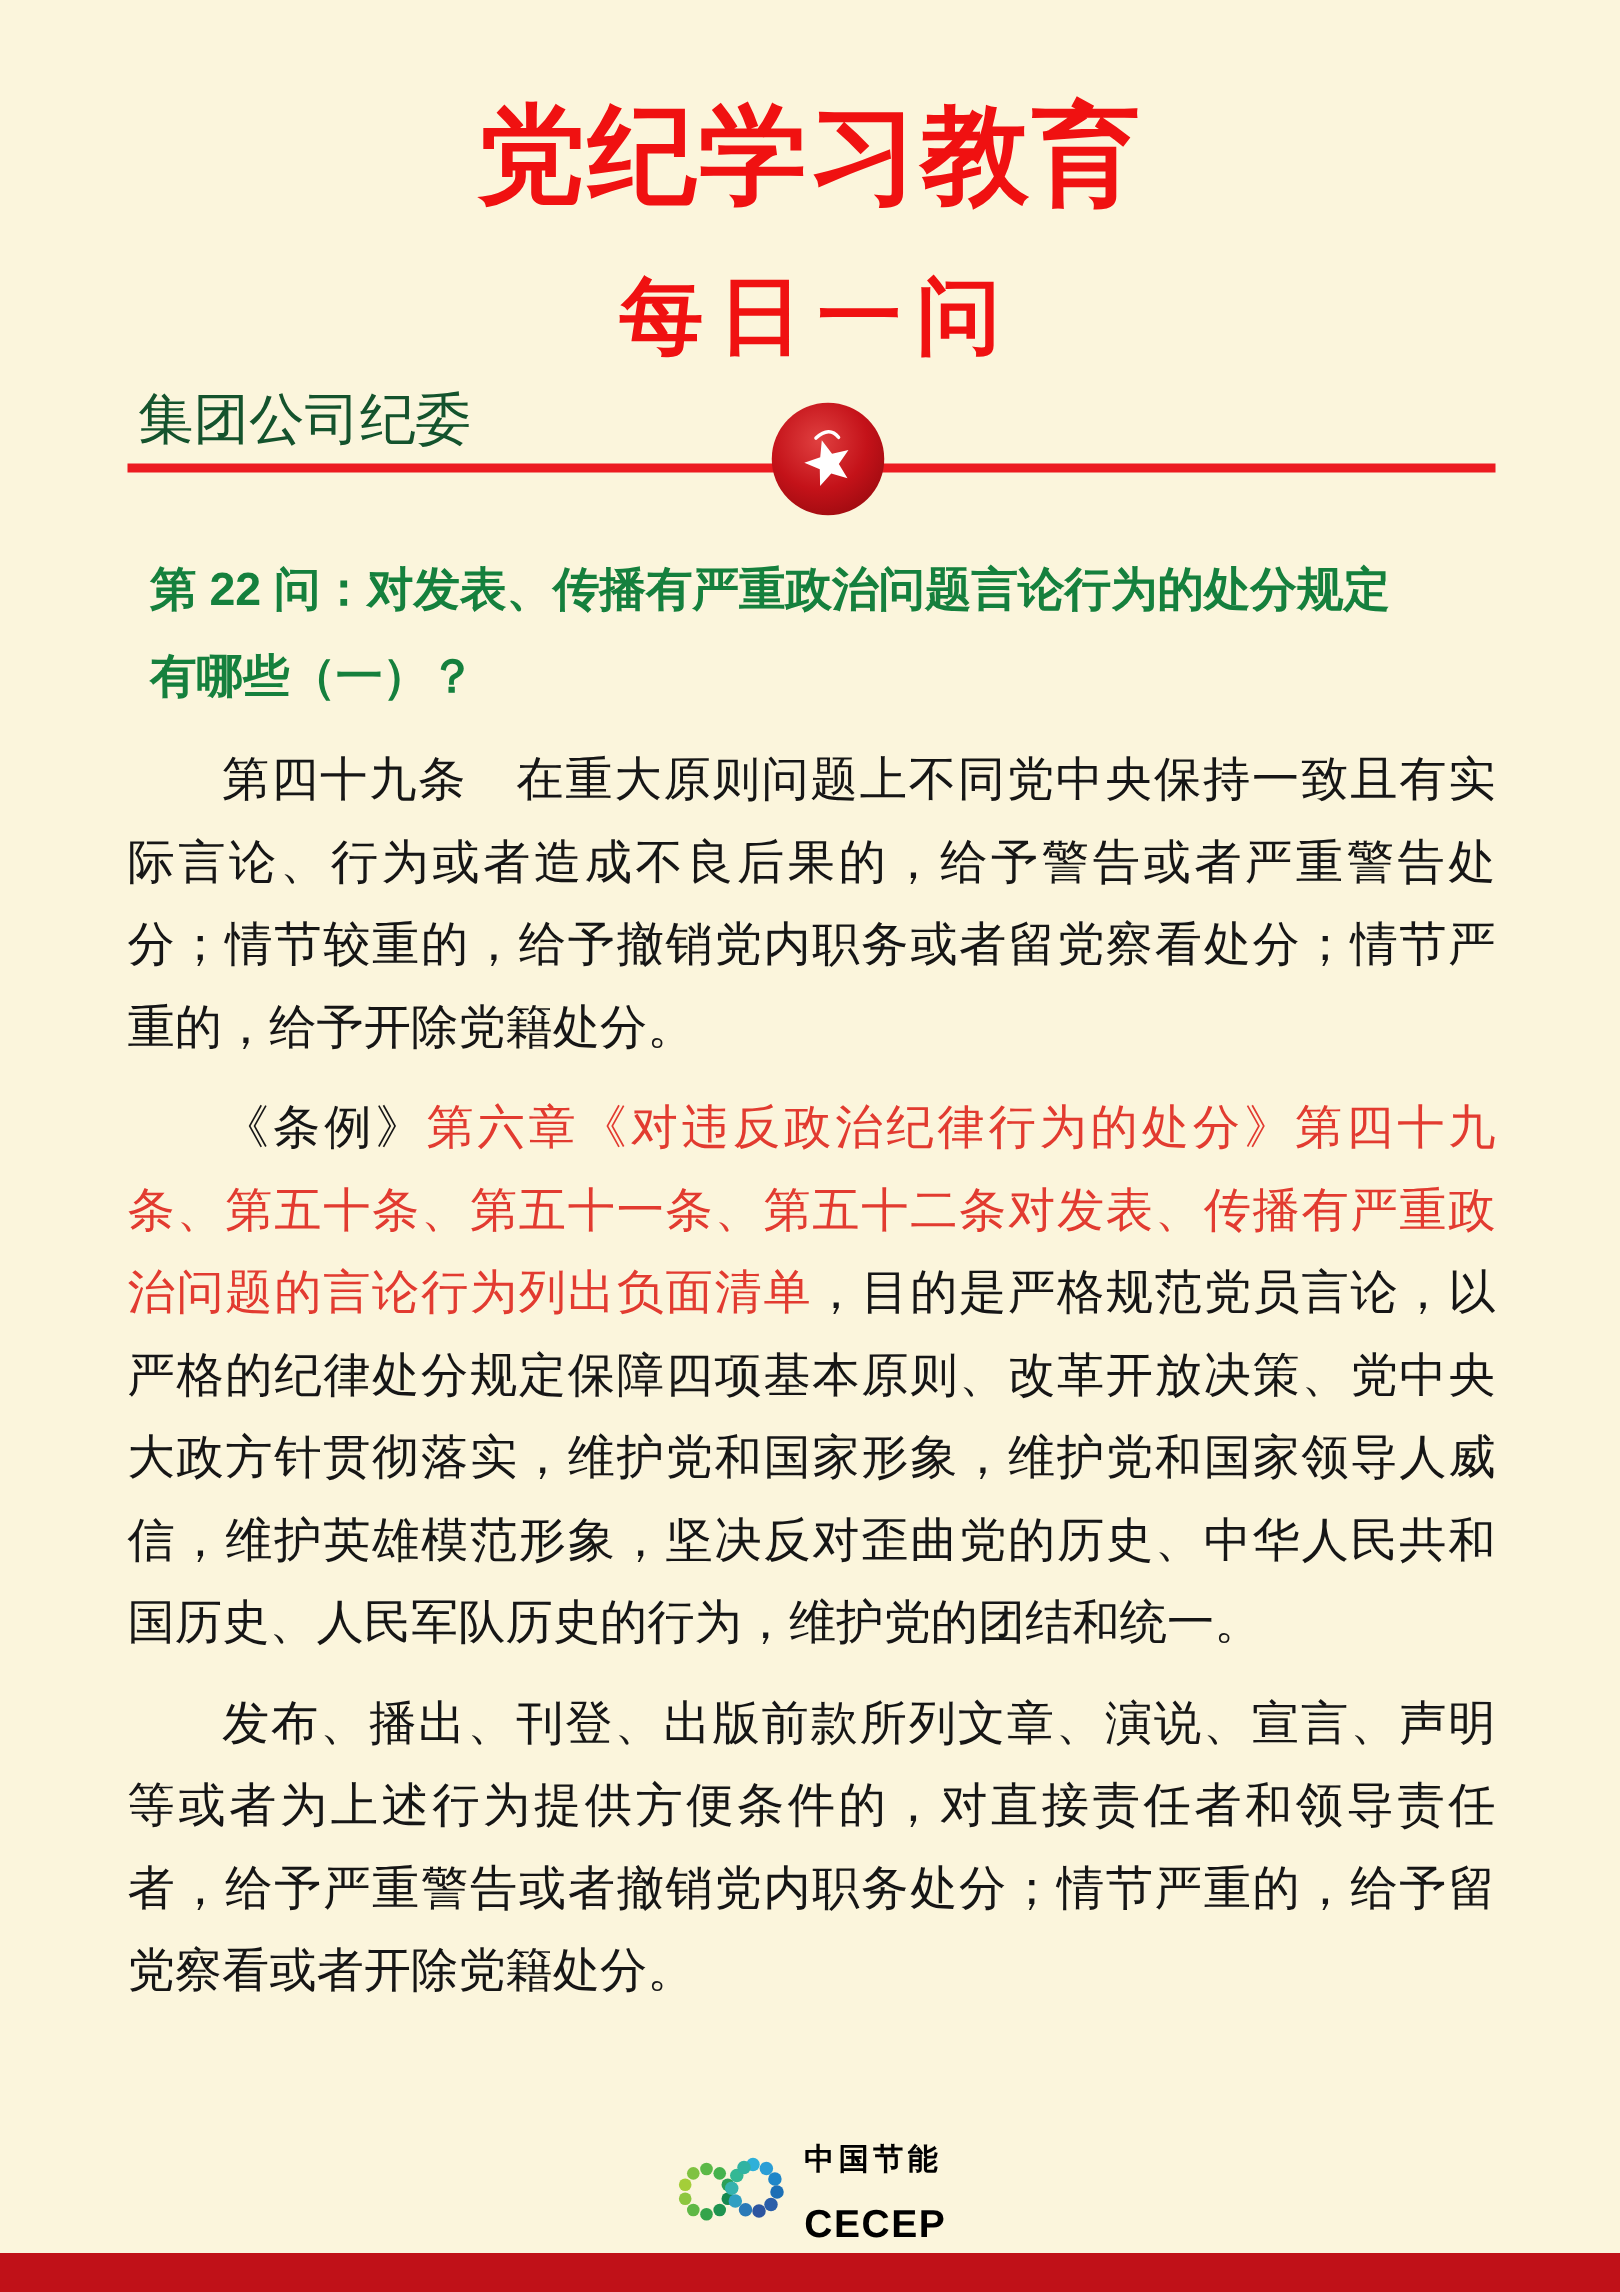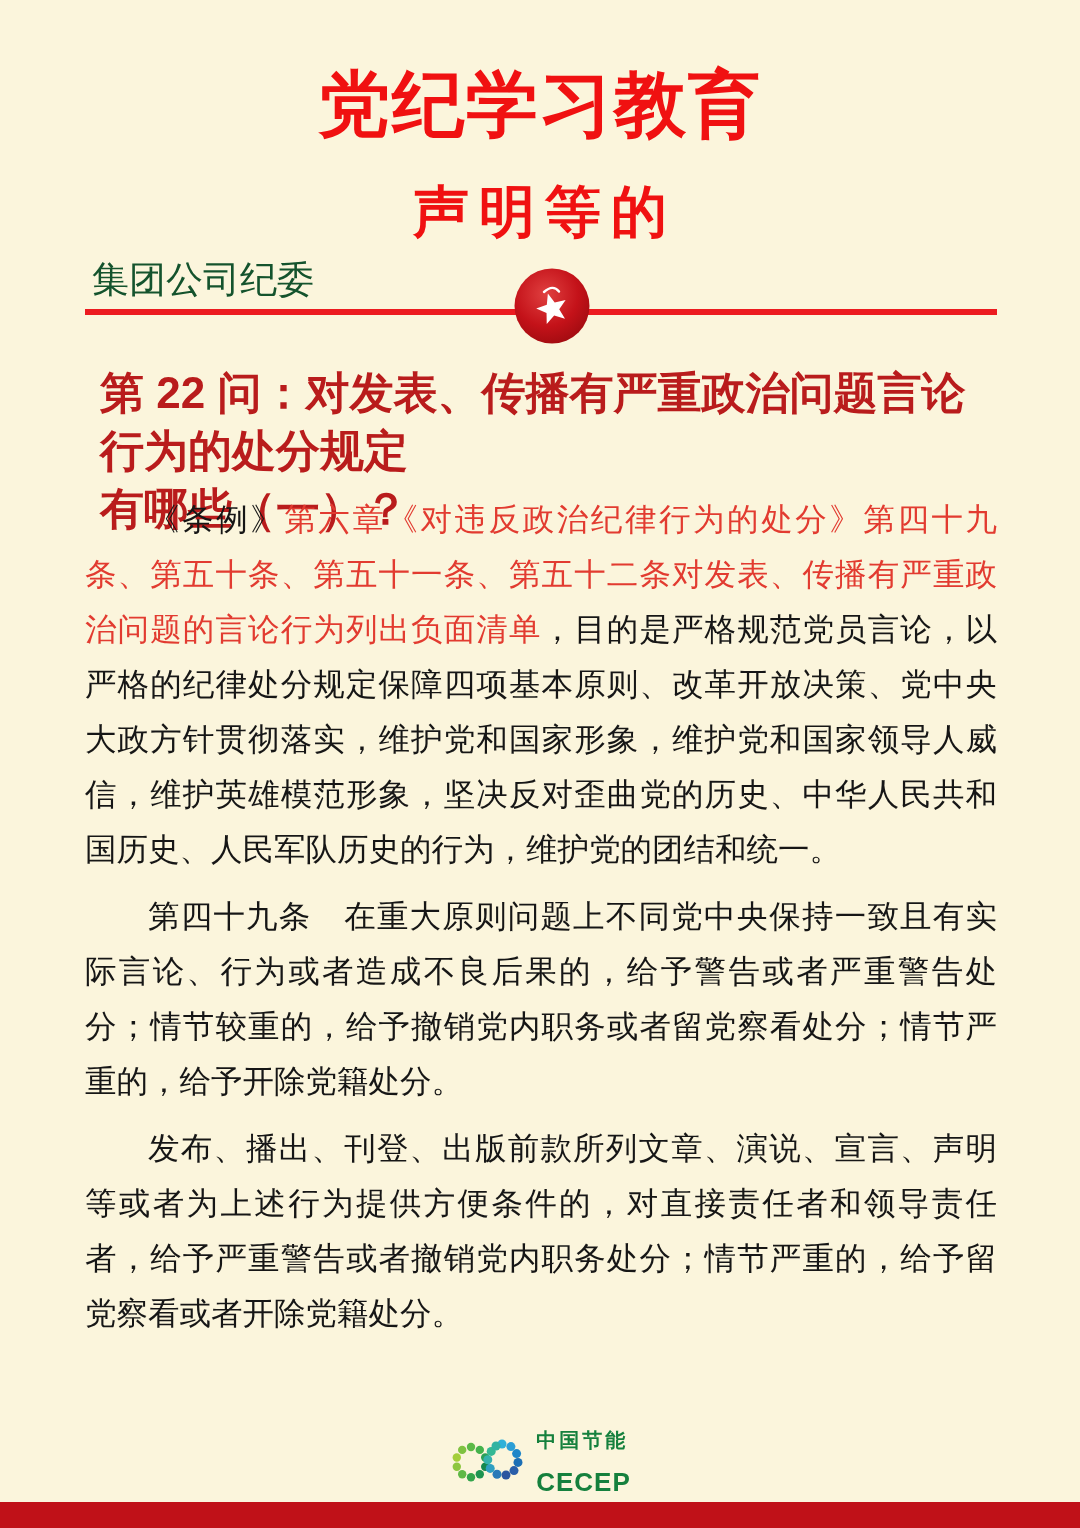--- a/index.html
+++ b/index.html
@@ -41,59 +41,59 @@
     position:absolute;top:309px;left:85px;width:912px;height:6px;
     background:#EC1B20;
   }
   .badge{
     position:absolute;top:268px;left:514px;width:76px;height:76px;
   }
   .question{
     position:absolute;top:364px;left:100px;width:900px;
     font-family:"Liberation Sans",sans-serif;
     font-weight:bold;
-    font-size:44px;line-height:58px;
-    color:#b91c1c;
+    font-size:31px;line-height:58px;
+    color:#15803d;
   }
   .question .q-prefix{font-weight:900;}
   .question .q-line{display:block;}
   .body-text{
     position:absolute;top:492px;left:85px;width:912px;
     font-size:31.5px;line-height:55px;
     color:#161616;
     text-align:justify;
   }
   .body-text p{margin:0;text-indent:2em;}
   .body-text p + p{margin-top:12px;}
   .seg-red{color:#E23B30;}
   .footer-logo{
     position:absolute;top:1430px;left:0;width:100%;
     display:flex;justify-content:center;align-items:center;gap:9px;
   }
   .logo-text{
     display:flex;flex-direction:column;justify-content:flex-start;
-    color:#15803d;
+    color:#000000;
     font-family:"Liberation Sans",sans-serif;
     font-weight:bold;line-height:1;
   }
   .logo-cn{font-size:20px;letter-spacing:3px;}
   .logo-en{font-size:26px;letter-spacing:1px;margin-top:19px;}
   .bottom-bar{
     position:absolute;top:1502px;left:0;width:100%;height:26px;
     background:#C01118;
   }
 </style>
 </head>
 <body>
 
 <div class="page">
 
   <div class="main-title">党纪学习教育</div>
 
-  <div class="subtitle">声明等的</div>
+  <div class="subtitle">每日一问</div>
 
   <div class="header-row">
     <span>集团公司纪委</span>
   </div>
 
   <div class="rule"></div>
 
   <div class="badge">
     <span>
       <svg width="76" height="76" viewBox="0 0 76 76">
@@ -112,22 +112,22 @@
       </svg>
     </span>
   </div>
 
   <div class="question">
     <span class="q-line"><span class="q-prefix">第 22 问：</span><span>对发表、传播有严重政治问题言论行为的处分规定</span></span>
     <span class="q-line">有哪些（一）？</span>
   </div>
 
   <div class="body-text">
+    <p><span>第四十九条　在重大原则问题上不同党中央保持一致且有实际言论、行为或者造成不良后果的，给予警告或者严重警告处分；情节较重的，给予撤销党内职务或者留党察看处分；情节严重的，给予开除党籍处分。</span></p>
     <p><span>《条例》</span><span class="seg-red">第六章《对违反政治纪律行为的处分》第四十九条、第五十条、第五十一条、第五十二条对发表、传播有严重政治问题的言论行为列出负面清单</span><span>，目的是严格规范党员言论，以严格的纪律处分规定保障四项基本原则、改革开放决策、党中央大政方针贯彻落实，维护党和国家形象，维护党和国家领导人威信，维护英雄模范形象，坚决反对歪曲党的历史、中华人民共和国历史、人民军队历史的行为，维护党的团结和统一。</span></p>
-    <p><span>第四十九条　在重大原则问题上不同党中央保持一致且有实际言论、行为或者造成不良后果的，给予警告或者严重警告处分；情节较重的，给予撤销党内职务或者留党察看处分；情节严重的，给予开除党籍处分。</span></p>
     <p><span>发布、播出、刊登、出版前款所列文章、演说、宣言、声明等或者为上述行为提供方便条件的，对直接责任者和领导责任者，给予严重警告或者撤销党内职务处分；情节严重的，给予留党察看或者开除党籍处分。</span></p>
   </div>
 
   <div class="footer-logo">
     <span>
       <svg width="78" height="50" viewBox="0 0 78 50">
 
         <circle cx="22.0" cy="11.0" r="4.2" fill="#5CB947"></circle>
         <circle cx="30.8" cy="13.9" r="4.2" fill="#45B24C"></circle>
         <circle cx="36.2" cy="21.5" r="4.2" fill="#2BA058"></circle>

